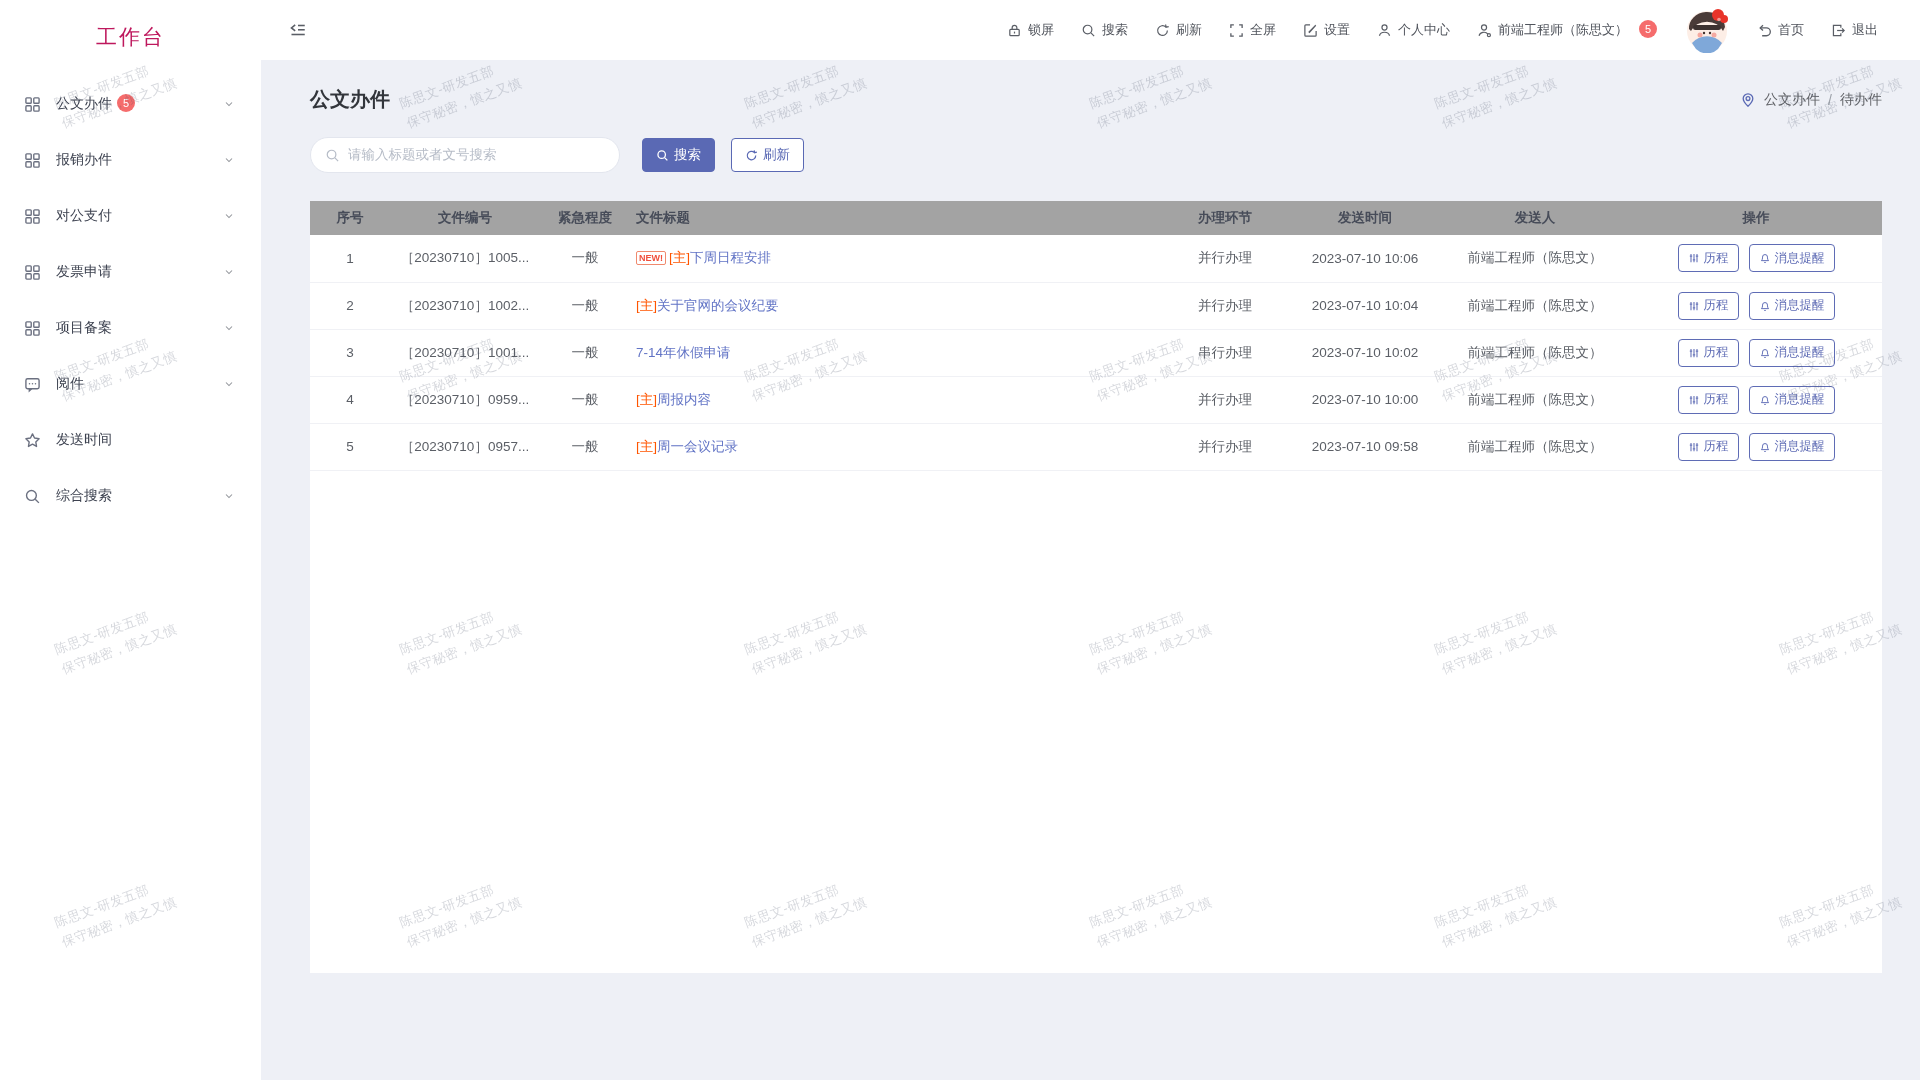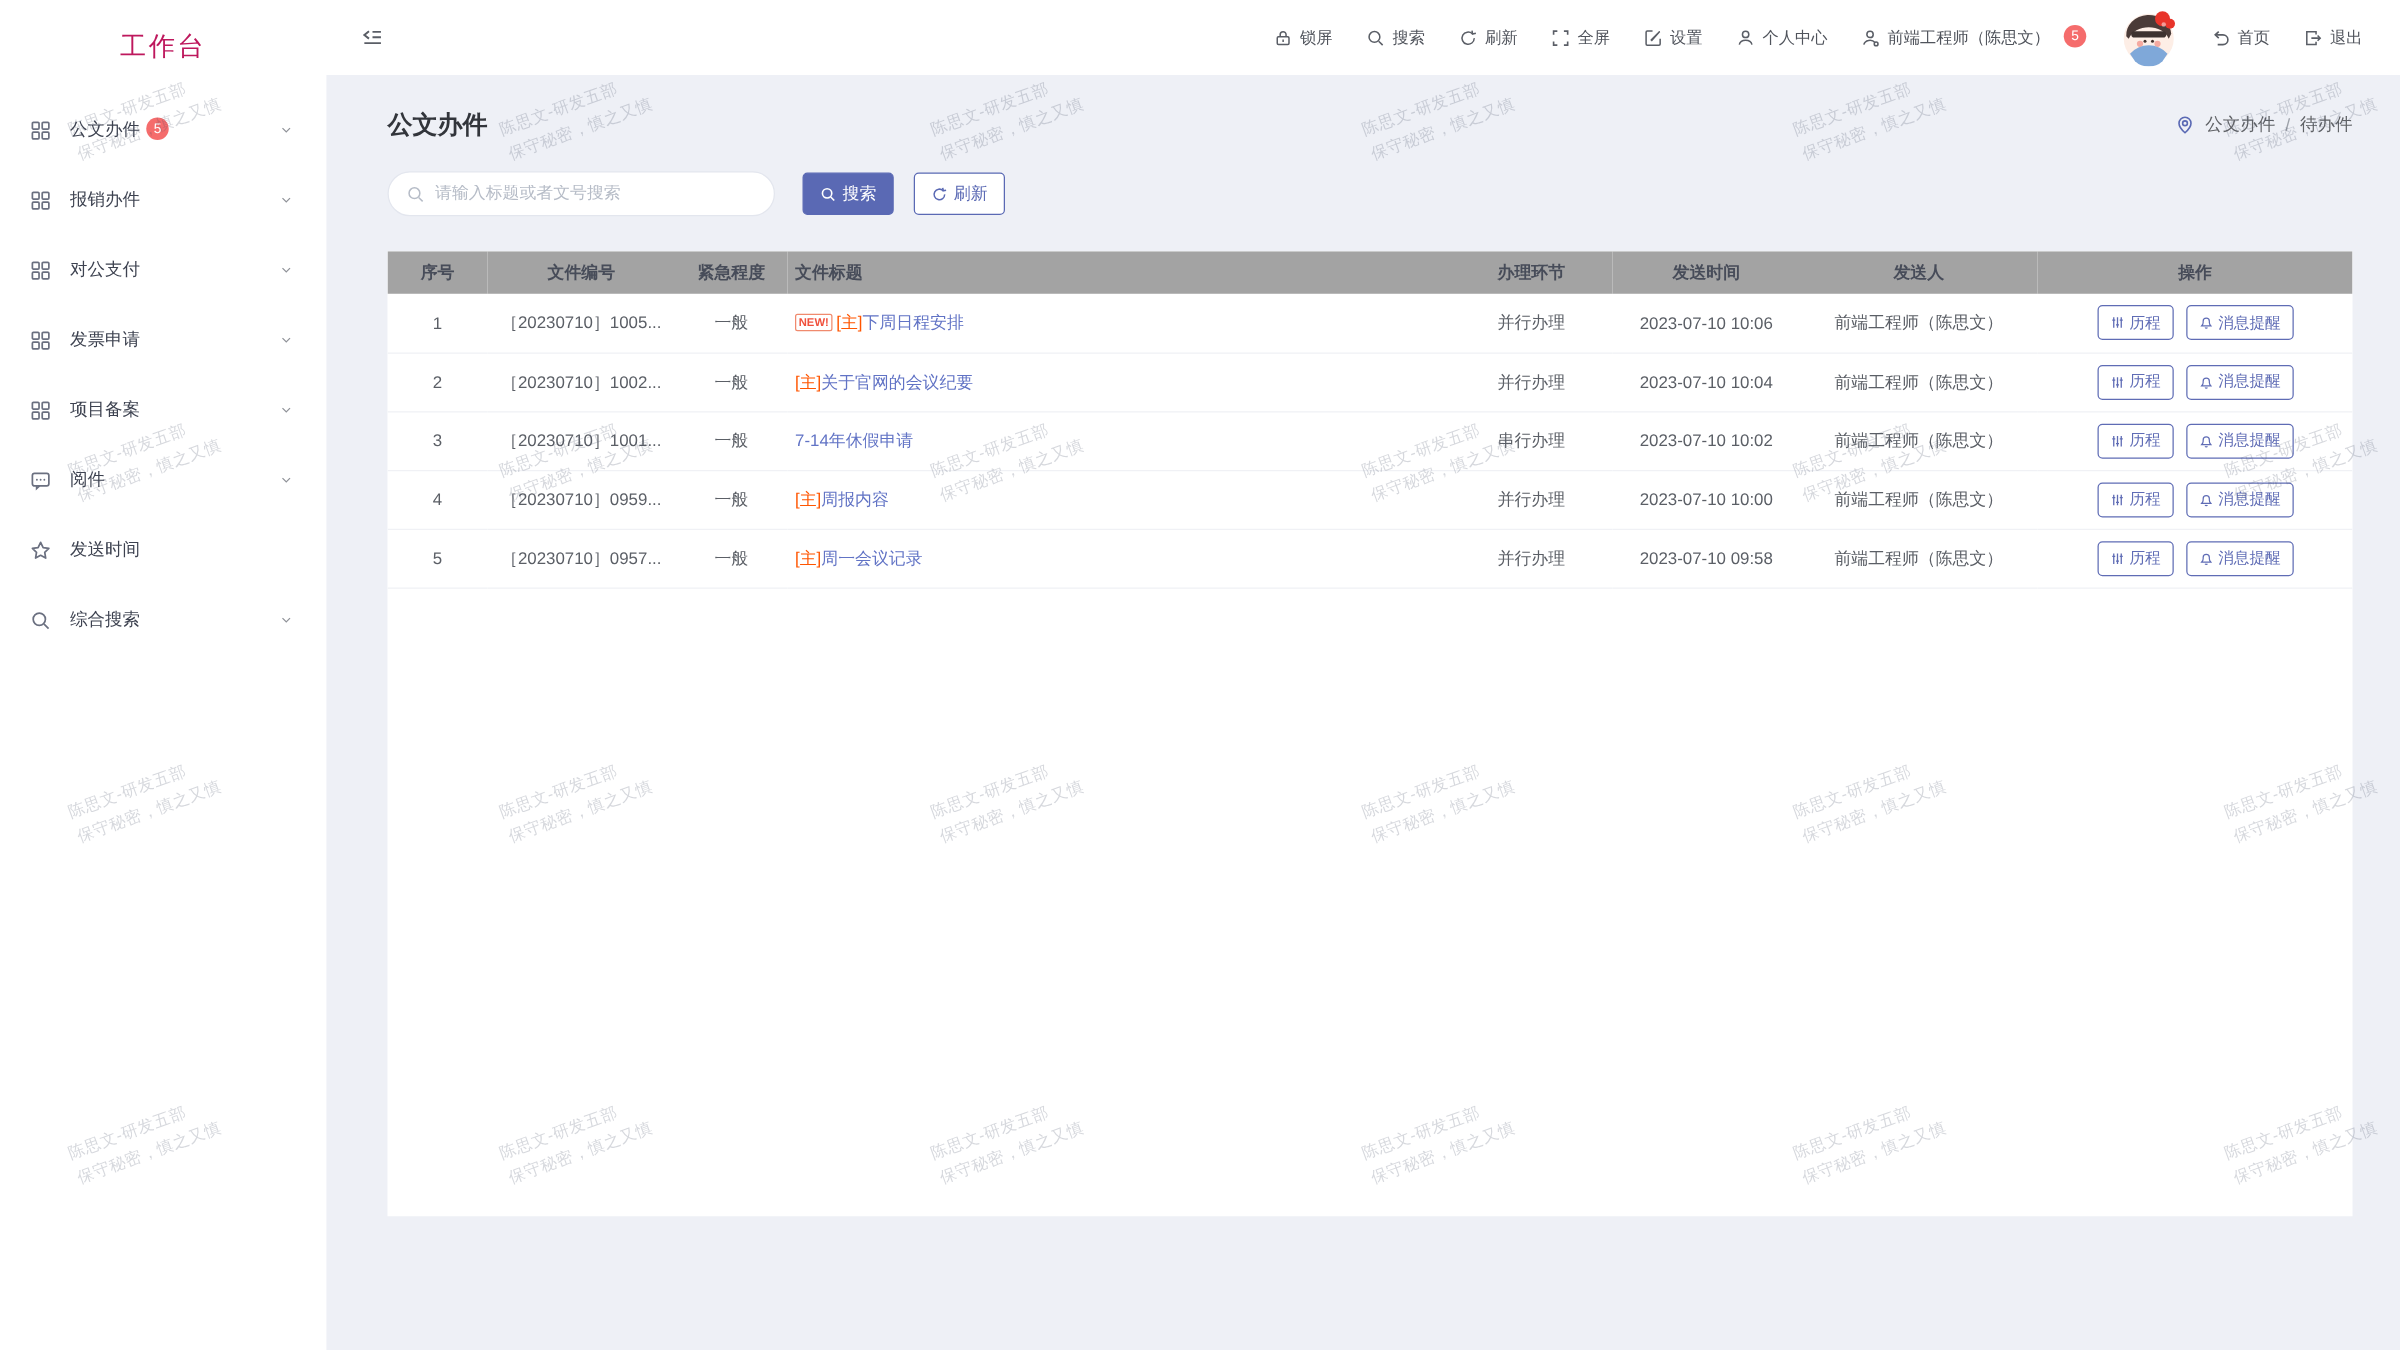--- a/index.html
+++ b/index.html
@@ -17,41 +17,41 @@
   .menu { padding-top:2px; }
   .menu-item { height:56px; display:flex; align-items:center; padding:0 26px 0 24px;
                font-size:14px; color:#3d4250; cursor:pointer; }
   .menu-item .mi-icon { color:#6b7080; margin-right:15px; }
   .menu-item .chev { margin-left:auto; color:#909399; }
   .num-badge { display:inline-flex; align-items:center; justify-content:center;
                min-width:18px; height:18px; padding:0 4px; border-radius:9px;
                background:#f56c6c; color:#fff; font-size:11px; margin-left:5px; transform:translateY(-1px); }
 
   
-  .topbar { position:absolute; left:261px; top:0; right:0; height:60px; background:#fff;
+  .topbar { position:absolute; left:261px; top:0; right:12px; height:60px; background:#fff;
             display:flex; align-items:center; padding:0 30px 0 28px; z-index:2; }
   .fold-btn { color:#5a5e66; cursor:pointer; }
   .tb-right { margin-left:auto; display:flex; align-items:center; gap:27px; }
   .tb-item { display:flex; align-items:center; gap:6px; font-size:13px; color:#50545c; cursor:pointer; white-space:nowrap; }
   .tb-item .tb-icon { color:#5a5e66; }
   .avatar { width:46px; height:46px; border-radius:50%; overflow:visible; cursor:pointer; }
 
   
   .content { position:absolute; left:261px; top:60px; right:0; bottom:0; background:#eef0f6; }
   .page-head { display:flex; align-items:center; margin:26px 38px 0 49px; }
   .page-title { font-size:20px; font-weight:bold; color:#32353b; }
   .breadcrumb { margin-left:auto; display:flex; align-items:center; gap:8px; font-size:14px; color:#606266; }
   .breadcrumb .pin { color:#5a69b4; }
   .crumb-sep { color:#9ca0a8; }
 
   .search-row { display:flex; align-items:center; margin:24px 38px 0 49px; }
   .search-box { width:310px; height:36px; background:#fff; border:1px solid #e3e6ee; border-radius:18px;
                 display:flex; align-items:center; padding:0 14px; gap:8px; }
   .search-box input { border:none; outline:none; flex:1; font-size:13.5px; color:#333;
-                      font-family:Liberation Mono, monospace; background:transparent; }
+                      font-family:Liberation Serif, serif; background:transparent; }
   .search-box input::placeholder { color:#b6bcc7; }
   .search-box .s-icon { color:#b6bcc7; }
   .btn { display:inline-flex; align-items:center; gap:5px; height:34px; padding:0 13px;
          border-radius:4px; font-size:13.5px; cursor:pointer; border:1px solid #5a69b4; }
   .btn-primary { background:#5a69b4; color:#fff; margin-left:22px; }
   .btn-plain { background:#fff; color:#5a69b4; margin-left:16px; }
 
   
   .table-card { margin:28px 38px 0 49px; background:#fff; height:772px; overflow:hidden; }
   table { width:100%; border-collapse:collapse; table-layout:fixed; }

